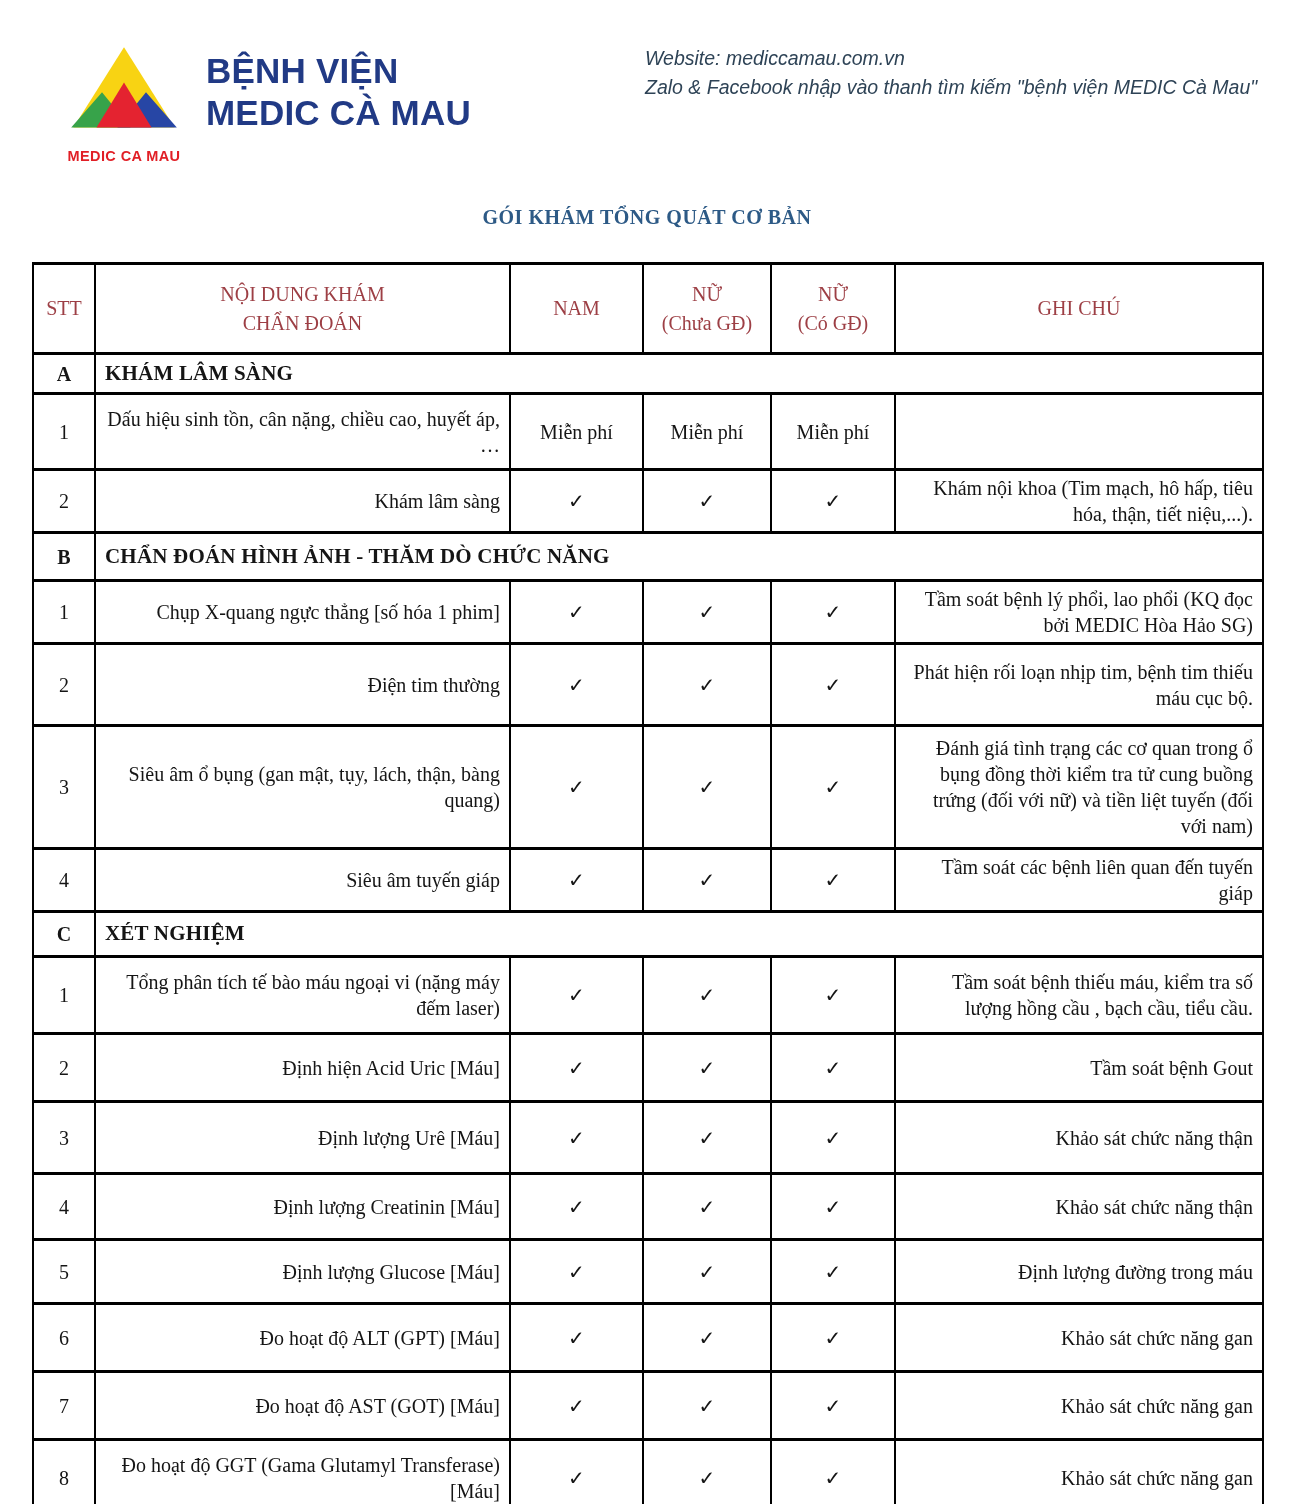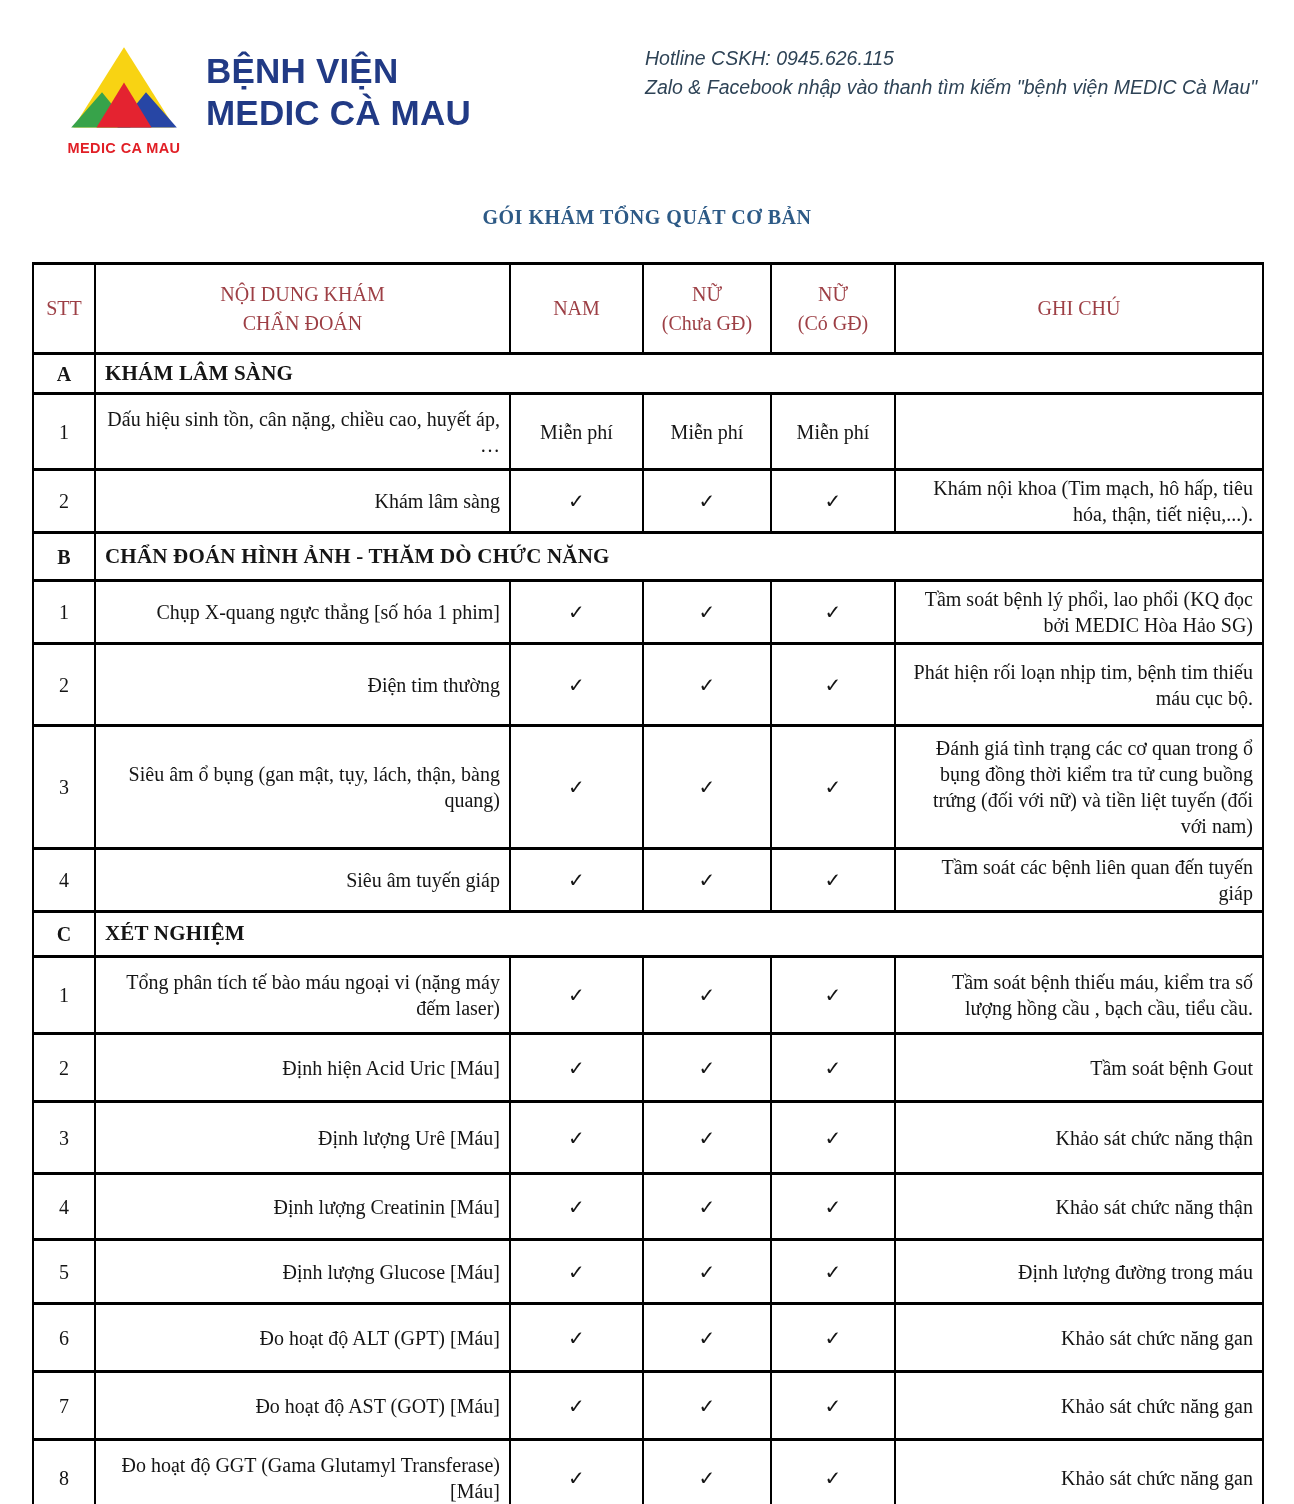--- a/index.html
+++ b/index.html
@@ -9,21 +9,21 @@
     position: relative;
     overflow: hidden;
     font-family: "Liberation Serif", "DejaVu Serif", serif;
     color: #151515;
   }
 
   
   .logo-block { position: absolute; left: 56px; top: 46px; width: 136px; text-align: center; }
   .logo-block svg { display: block; margin: 0 auto; }
   .logo-caption {
-    margin-top: 8px;
+    margin-top: 16px;
     font-family: "Liberation Sans", sans-serif;
     font-weight: bold; font-size: 14.5px; letter-spacing: 0.4px;
     color: #e11f26; white-space: nowrap;
   }
   .hospital-name {
     position: absolute; left: 206px; top: 50px;
     font-family: "Liberation Sans", sans-serif;
     font-weight: bold; font-size: 35px; line-height: 42px;
     color: #213a85; letter-spacing: 0.2px;
   }
@@ -86,21 +86,21 @@
   </svg>
   <div class="logo-caption">MEDIC CA MAU</div>
 </div>
 
 <div class="hospital-name">
   <div>BỆNH VIỆN</div>
   <div>MEDIC CÀ MAU</div>
 </div>
 
 <div class="contact">
-  <div>Hotline CSKH: 0945.626.115</div>
+  <div>Website: mediccamau.com.vn</div>
   <div>Zalo &amp; Facebook nhập vào thanh tìm kiếm "bệnh viện MEDIC Cà Mau"</div>
 </div>
 
 <div class="doc-title">GÓI KHÁM TỔNG QUÁT CƠ BẢN</div>
 
 <table class="exam">
   <colgroup>
     <col style="width:62px">
     <col style="width:415px">
     <col style="width:133px">

